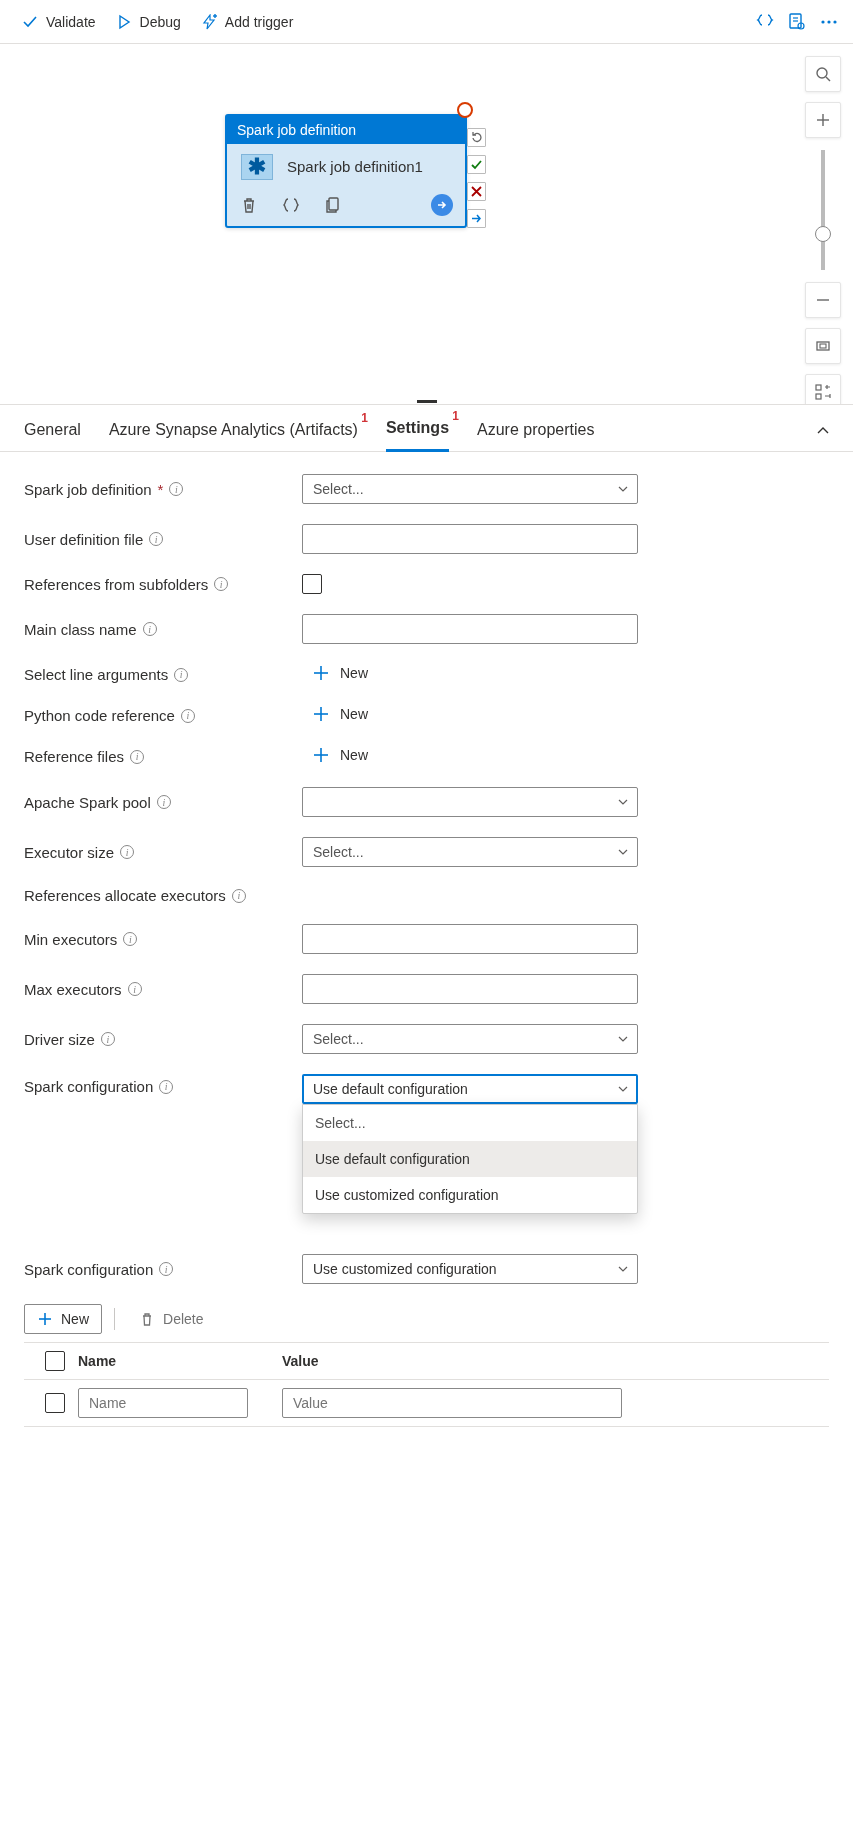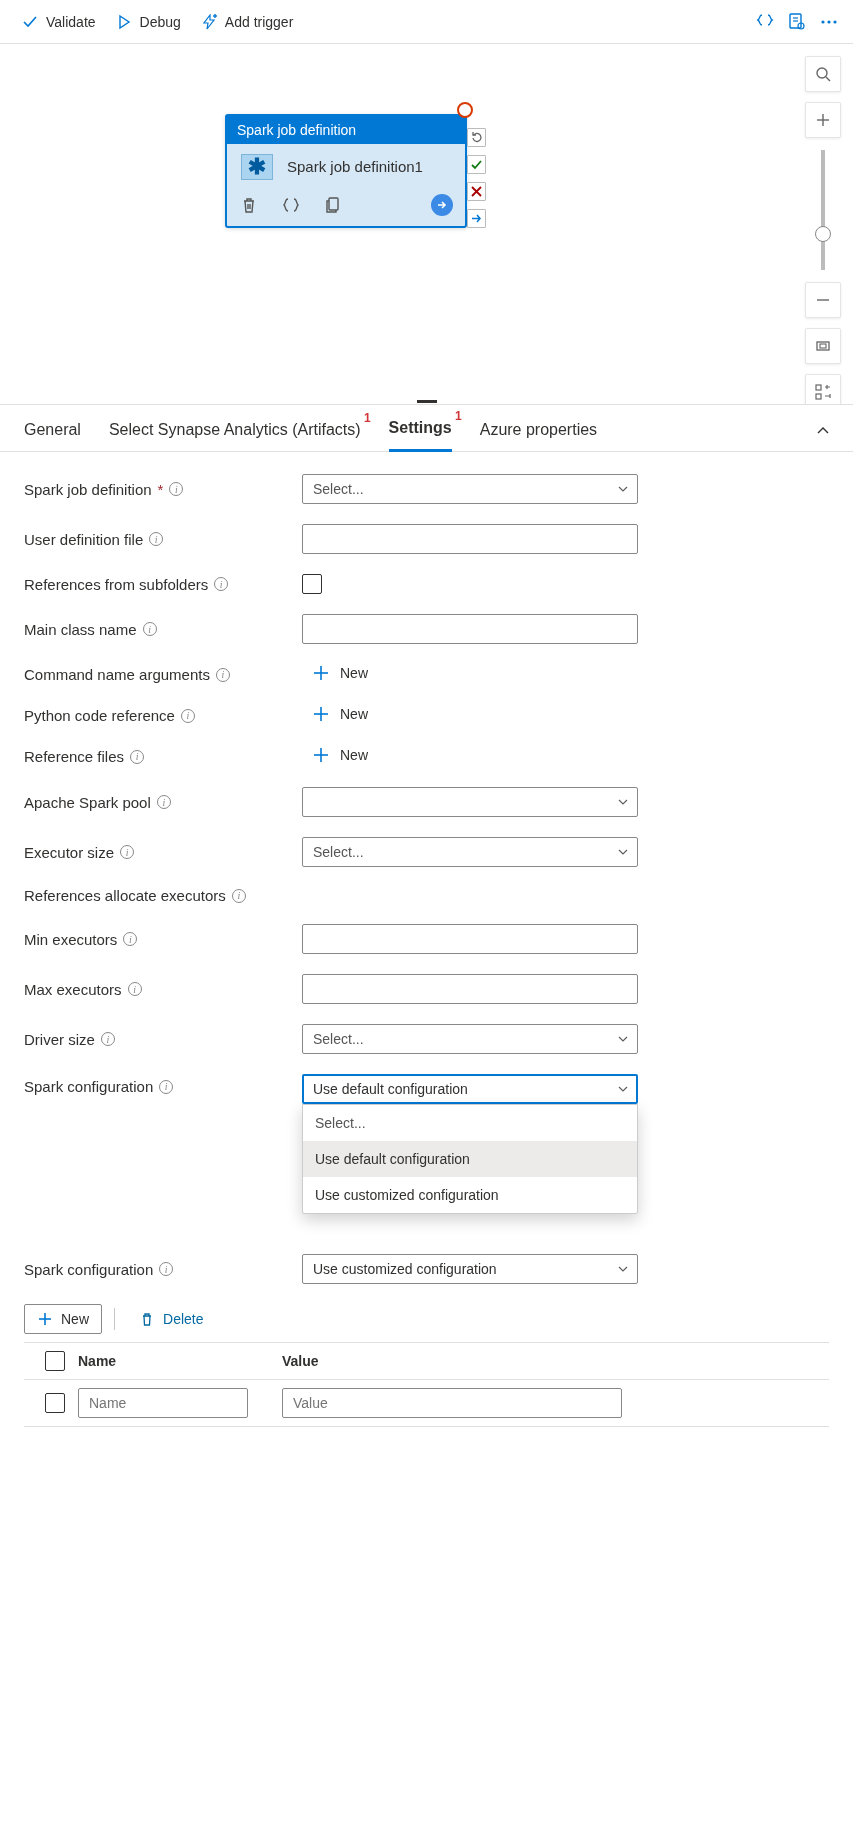--- a/index.html
+++ b/index.html
@@ -465,21 +465,21 @@
   </div>
 </div>
 
 <div class="panel">
   <div style="position:relative; height:0;">
     <div class="drag-handle"></div>
   </div>
   <div class="tabs">
     <div class="tab">General</div>
     <div class="tab">
-      <span>Select Synapse Analytics (Artifacts)</span>
+      <span>Azure Synapse Analytics (Artifacts)</span>
       <span class="badge">1</span>
     </div>
     <div class="tab active">
       <span>Settings</span>
       <span class="badge">1</span>
     </div>
     <div class="tab">Azure properties</div>
     <span class="collapse-chevron">
       <svg width="16" height="16" viewBox="0 0 16 16">
           <path d="M3 10 L8 5 L13 10" fill="none" stroke="#323130" stroke-width="1.4"></path>
@@ -526,21 +526,21 @@
     <div class="row">
       <div class="label">
         <span>Main class name</span>
         <span class="info-icon">i</span>
       </div>
       <div class="field"><input class="input" style=""></div>
     </div>
 
     <div class="row">
       <div class="label">
-        <span>Command name arguments</span>
+        <span>Select line arguments</span>
         <span class="info-icon">i</span>
       </div>
       <div class="field">
         <div class="addnew">
           <svg width="18" height="18" viewBox="0 0 18 18">
               <line x1="9" y1="2" x2="9" y2="16" stroke="currentColor" stroke-width="1.6"></line>
               <line x1="2" y1="9" x2="16" y2="9" stroke="currentColor" stroke-width="1.6"></line>
             </svg>
           <span>New</span>
         </div>
@@ -685,21 +685,21 @@
 
     <div class="table-toolbar">
       <div class="tbtn bordered">
         <svg width="16" height="16" viewBox="0 0 16 16">
             <line x1="8" y1="2" x2="8" y2="14" stroke="#0078D4" stroke-width="1.6"></line>
             <line x1="2" y1="8" x2="14" y2="8" stroke="#0078D4" stroke-width="1.6"></line>
           </svg>
         <span>New</span>
       </div>
       <div class="vsep"></div>
-      <div class="tbtn" style="color:#0369a1">
+      <div class="tbtn" style="color:#737373">
         <svg width="16" height="16" viewBox="0 0 16 16">
             <path d="M4 5 H12 M6 5 V3 H10 V5 M5 5 L5.5 14 H10.5 L11 5" fill="none" stroke="currentColor" stroke-width="1.3"></path>
           </svg>
         <span>Delete</span>
       </div>
     </div>
 
     <div class="thead">
       <div class="tcell-check">
           <div class="checkbox"></div>

